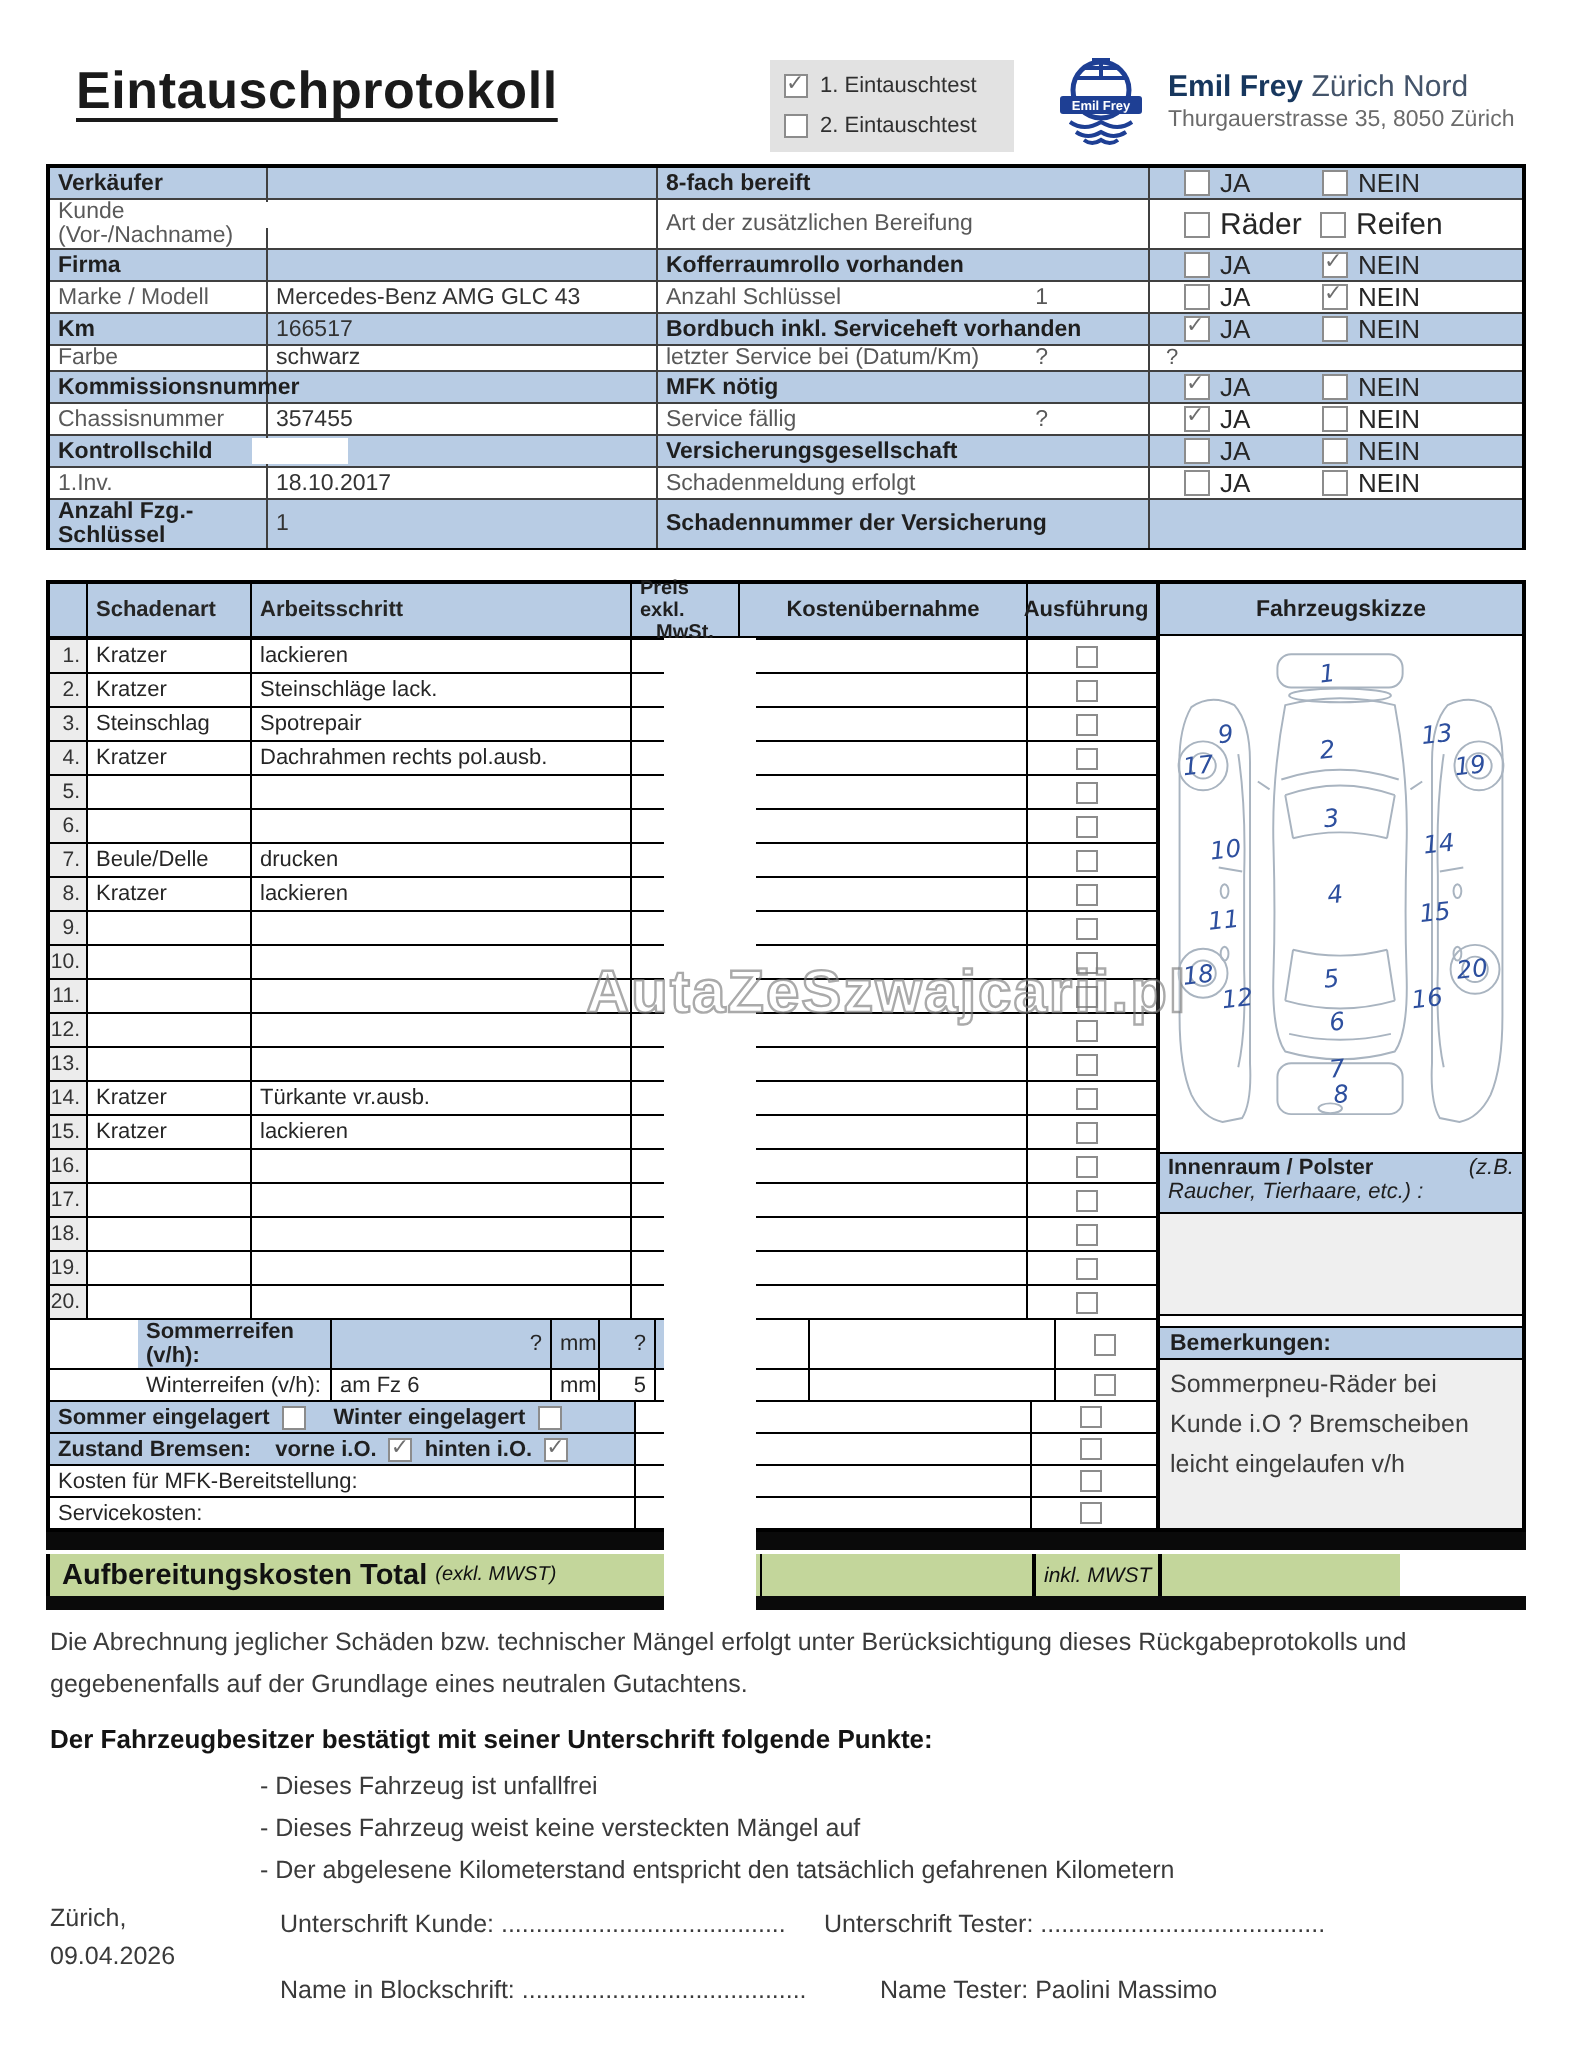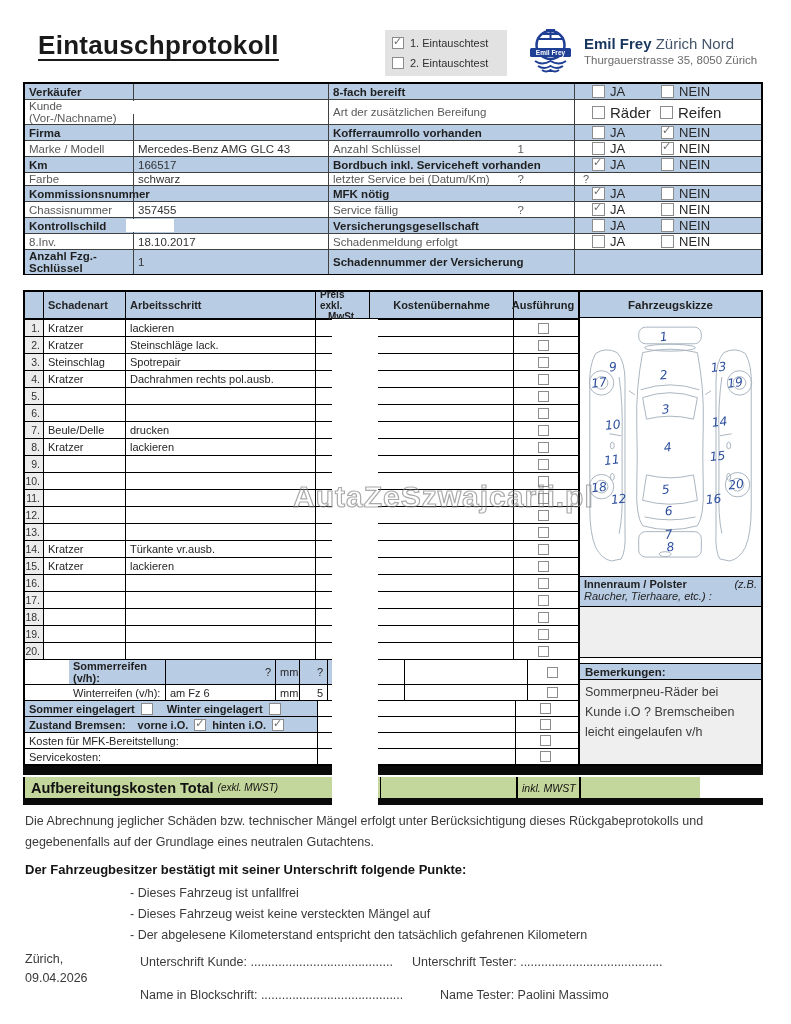--- a/index.html
+++ b/index.html
@@ -246,21 +246,21 @@
       </div>
       <div class="vcell rlbl">Versicherungsgesellschaft</div>
       <div class="vcell checks">
         <span class="cb big"></span>
         <div class="opt-lab">JA</div>
         <span class="cb big"></span>
         <div class="opt-lab">NEIN</div>
       </div>
     </div>
     <div class="vrow">
-      <div class="vcell lbl">8.Inv.</div>
+      <div class="vcell lbl">1.Inv.</div>
       <div class="vcell val">18.10.2017</div>
       <div class="vcell rlbl">Schadenmeldung erfolgt</div>
       <div class="vcell checks">
         <span class="cb big"></span>
         <div class="opt-lab">JA</div>
         <span class="cb big"></span>
         <div class="opt-lab">NEIN</div>
       </div>
     </div>
     <div class="vrow shade">

